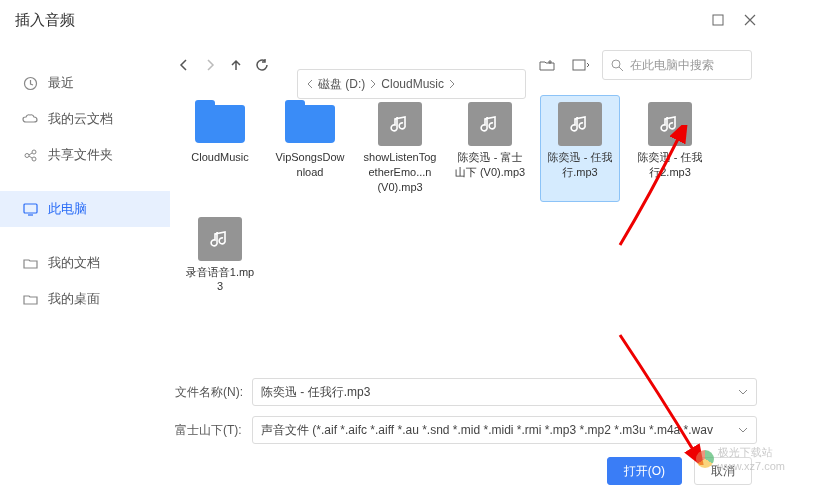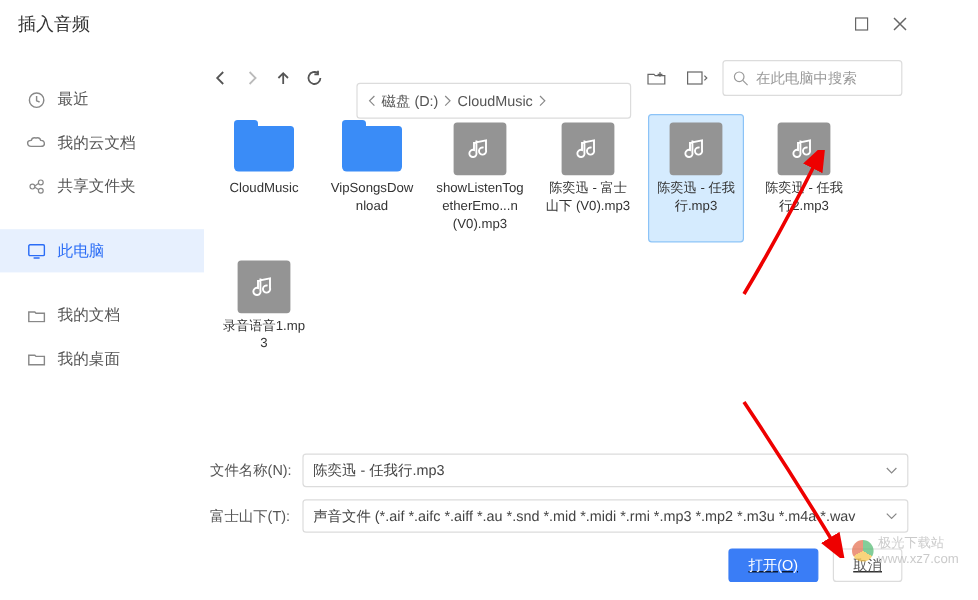--- a/index.html
+++ b/index.html
@@ -27,27 +27,27 @@
 .file-item { width: 80px; display: flex; flex-direction: column; align-items: center; padding: 6px 2px; border: 1px solid transparent; border-radius: 3px; cursor: pointer; }
 .file-item.selected { background: #d5ebfe; border-color: #8cc3f7; }
 .file-icon { width: 56px; height: 44px; display: flex; align-items: center; justify-content: center; margin-bottom: 4px; }
 .folder-shape { width: 50px; height: 38px; background: #3a8cf7; border-radius: 3px 3px 4px 4px; position: relative; }
 .folder-shape::before { content:""; position:absolute; top:-5px; left:0; width:20px; height:8px; background:#3a8cf7; border-radius: 3px 3px 0 0; }
 .audio-shape { width: 44px; height: 44px; background: #949494; border-radius: 3px; display:flex; align-items:center; justify-content:center; color:#fff; }
 .file-label { font-size: 11px; text-align: center; color: #333; line-height: 1.35; word-break: break-all; }
 .form-row { display: flex; align-items: center; gap: 2px; padding: 5px 0; }
 .form-label { width: 80px; font-size: 12px; color: #555; text-align: left; padding-left: 5px; }
 .combo { flex: 1; display: flex; align-items: center; justify-content: space-between; border: 1px solid #dcdcdc; border-radius: 3px; height: 28px; padding: 0 8px; font-size: 12px; color: #444; cursor: pointer; background:#fff; }
-.buttons { display: flex; justify-content: flex-end; gap: 12px; padding: 8px 5px 5px 0; text-decoration: underline; }
+.buttons { display: flex; justify-content: flex-end; gap: 12px; padding: 8px 5px 5px 0; }
 .btn { height: 28px; padding: 0 16px; border-radius: 3px; font-size: 12px; display:flex; align-items:center; cursor:pointer; border:1px solid #dcdcdc; background:#fff; color:#555; }
 .btn.primary { background: #3a7df6; color:#fff; border-color:#3a7df6; }
 .arrow-annot { position: absolute; pointer-events: none; }
 .arrow1 { left: 580px; top: 125px; }
 .arrow2 { left: 610px; top: 325px; }
-.watermark { position:absolute; right: 16px; bottom: 28px; font-size: 11px; color:#b5b5b5; display:flex; align-items:center; gap:4px; opacity: 0.7; }
+.watermark { position:absolute; right: 30px; bottom: 28px; font-size: 11px; color:#b5b5b5; display:flex; align-items:center; gap:4px; opacity: 0.7; }
 .wm-logo { width: 18px; height:18px; border-radius:50%; background: conic-gradient(#4fb96f 0 120deg,#f7c245 120deg 240deg,#e46b4a 240deg 360deg); }
 svg { display: block; }
 </style>
 </head>
 <body>
 
 <div class="dialog">
   <div class="titlebar">
     <div class="titlebar-title">插入音频</div>
     <div class="win-controls">

